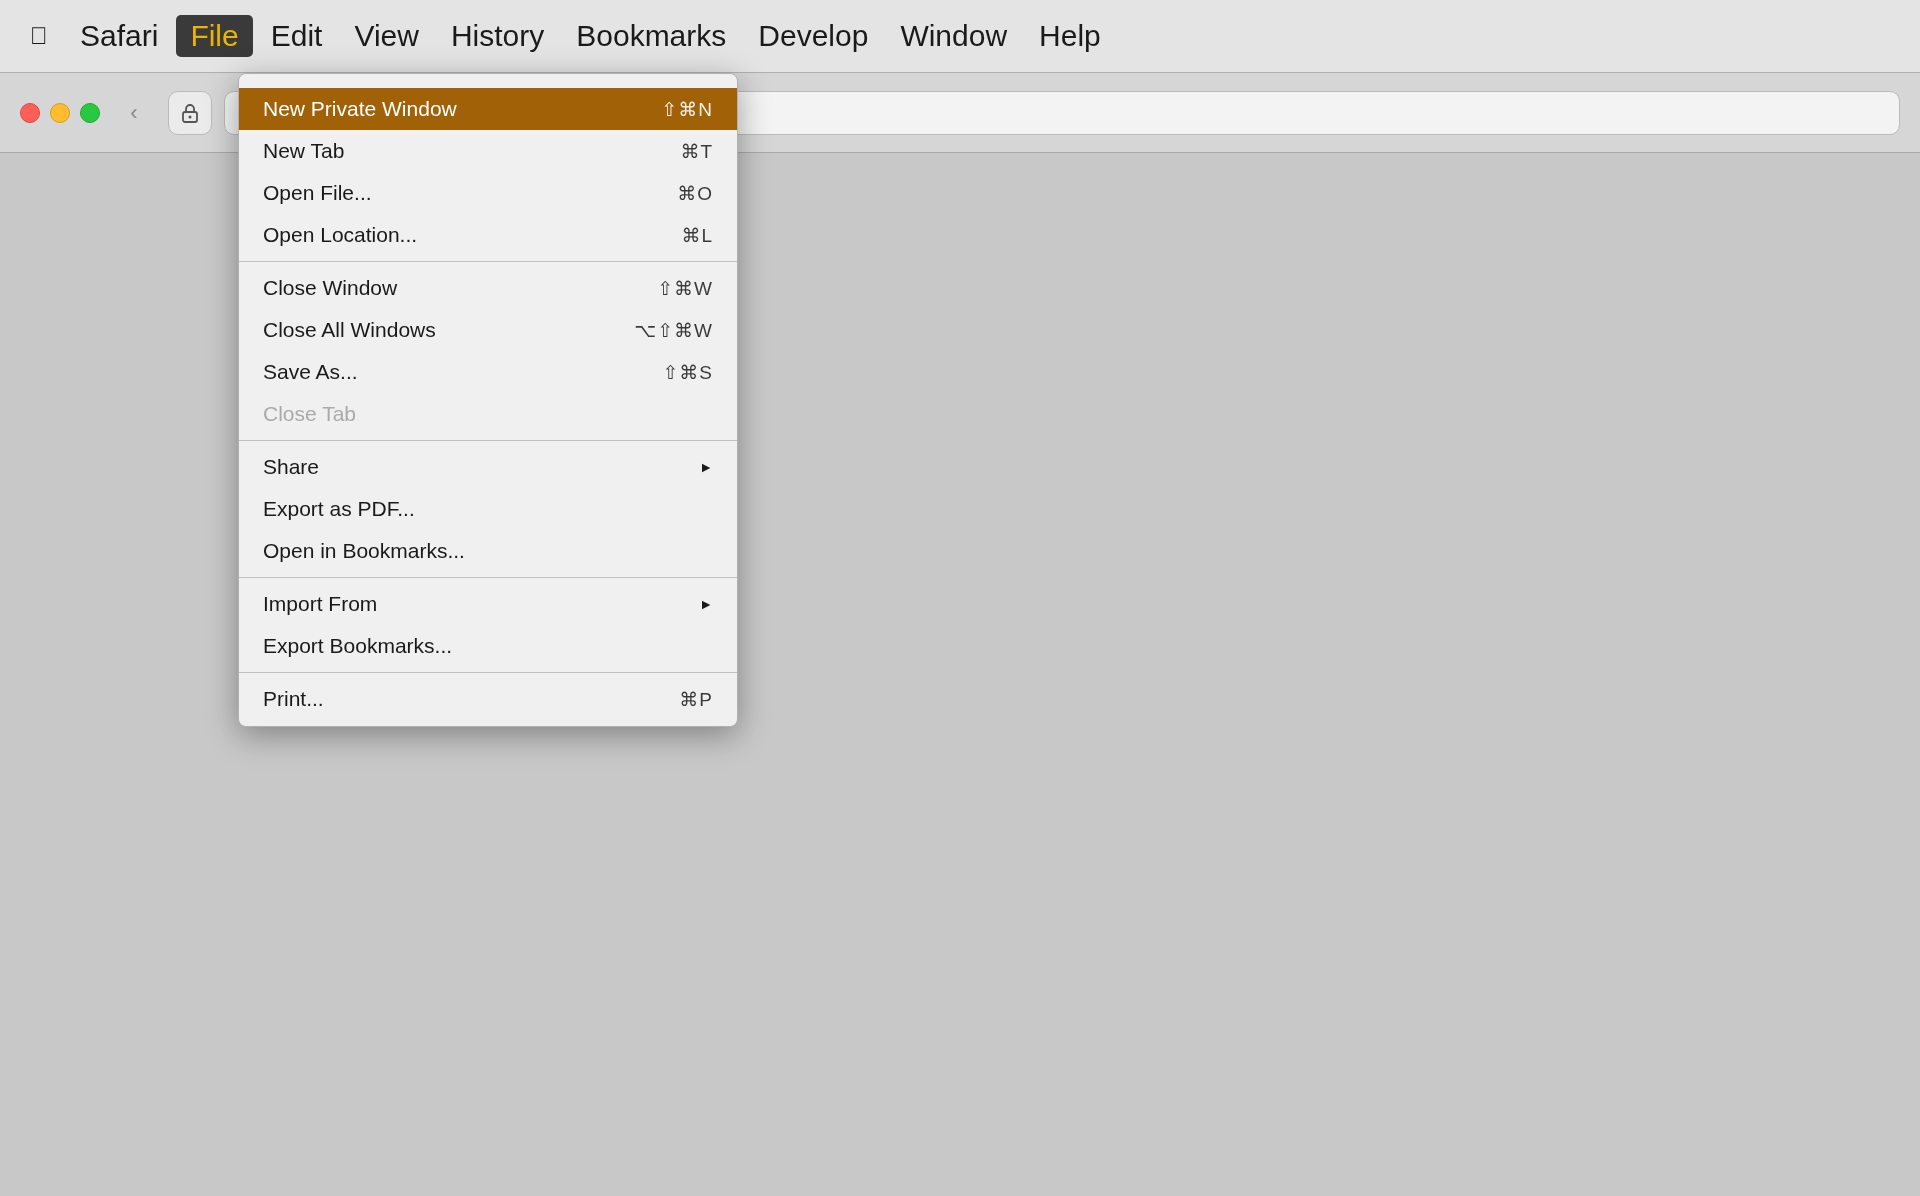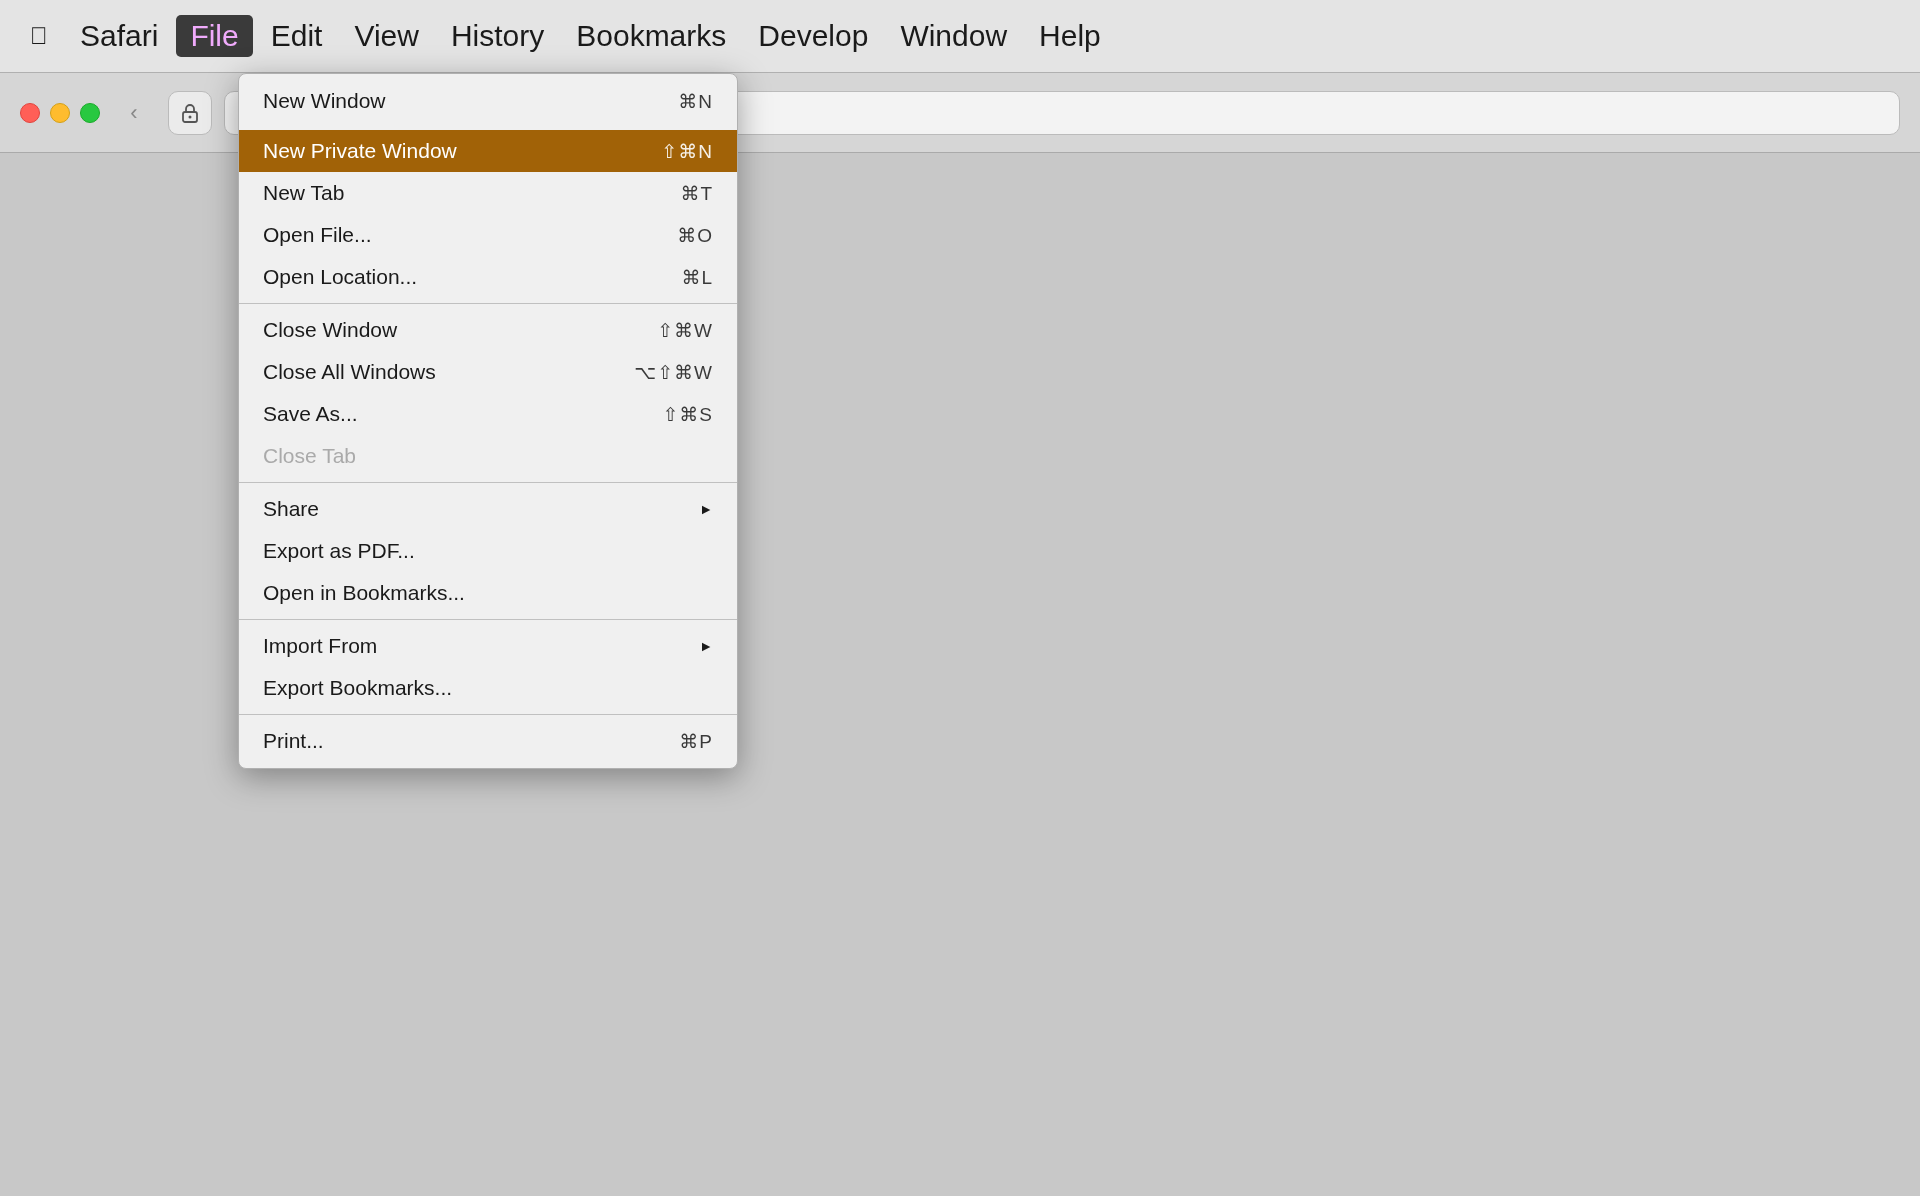--- a/index.html
+++ b/index.html
@@ -33,21 +33,21 @@
       font-weight: 400;
       color: #1a1a1a;
       padding: 4px 14px;
       border-radius: 5px;
       cursor: pointer;
       white-space: nowrap;
     }
 
     .menu-bar-item.active {
       background: #3a3a3a;
-      color: #f0abfc;
+      color: #eab308;
     }
 
     .apple-logo {
       font-size: 24px;
       padding: 4px 14px;
       cursor: pointer;
     }
 
     
     .window-chrome {
@@ -228,24 +228,20 @@
         <path d="M7 10V7a4 4 0 0 1 8 0v3" stroke="#555" stroke-width="1.8" fill="none" stroke-linecap="round"></path>
         <circle cx="11" cy="15" r="1.5" fill="#555"></circle>
       </svg>
     </div>
     <input class="address-input" type="text" style="">
   </div>
 </div>
 
 <div class="dropdown-menu">
 
-  <div class="menu-item">
-    <span class="menu-item-label">New Window</span>
-    <span class="menu-item-shortcut">⌘N</span>
-  </div>
 
   <div class="menu-item highlighted">
     <span class="menu-item-label">New Private Window</span>
     <span class="menu-item-shortcut">⇧⌘N</span>
   </div>
 
   <div class="menu-item">
     <span class="menu-item-label">New Tab</span>
     <span class="menu-item-shortcut">⌘T</span>
   </div>

